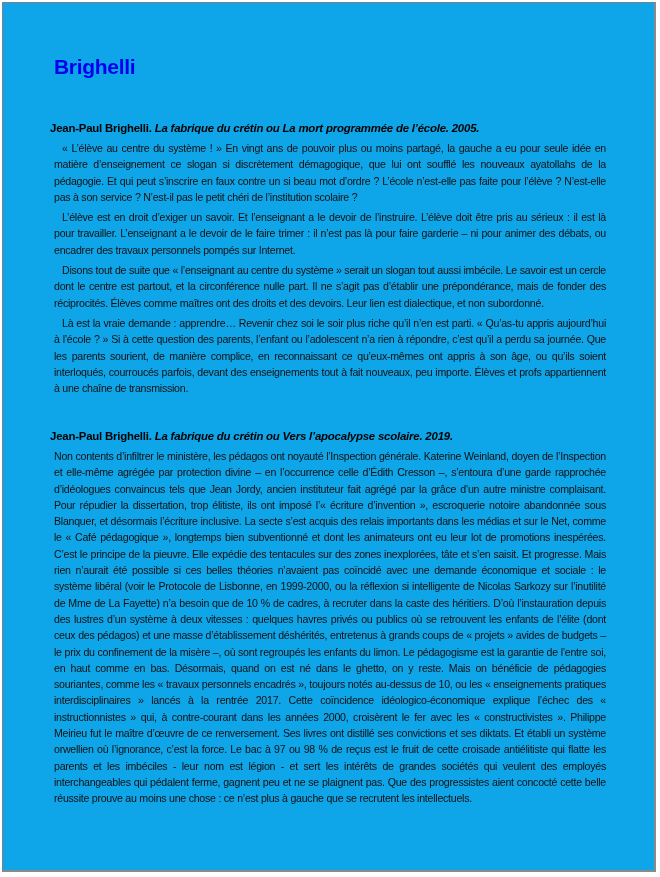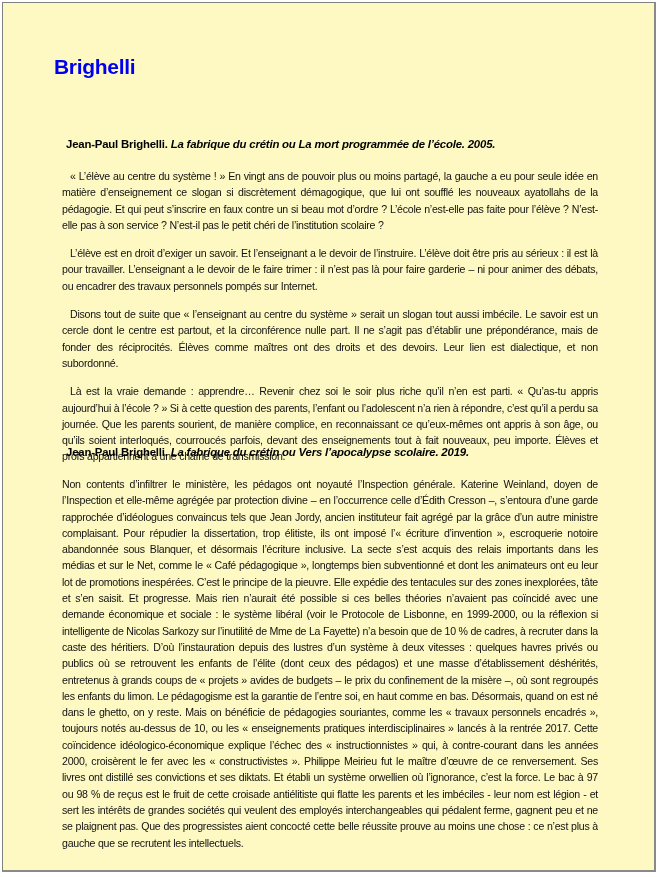--- a/index.html
+++ b/index.html
@@ -1,37 +1,37 @@
 <!DOCTYPE html>
 <html><head>
 <meta charset="utf-8">
 <style>
   html, body { margin: 0; padding: 0; background: #ffffff; }
   body { width: 660px; height: 877px; position: relative; overflow: hidden; }
   .page {
     position: absolute; left: 2px; top: 2px; width: 654px; height: 870px;
     border-left: 1px solid #808080; border-top: 1px solid #808080;
     border-right: 2px solid #8a8a8a; border-bottom: 2px solid #8a8a8a;
-    background: #fef9c3; box-sizing: border-box;
+    background: #0ea5e9; box-sizing: border-box;
   }
   .title {
     position: absolute; left: 51px; top: 52px; margin: 0;
     font-family: "Liberation Sans", sans-serif; font-weight: bold;
     font-size: 21px; color: #0000ee; letter-spacing: -0.3px;
   }
   .section { position: absolute; left: 50px; width: 560px; }
   .s1 { top: 120px; }
   .s2 { top: 428px; }
   .heading {
-    margin: 16px; font-family: "Liberation Sans", sans-serif; font-weight: bold;
+    margin: 0; font-family: "Liberation Sans", sans-serif; font-weight: bold;
     font-size: 11.4px; line-height: 16px; color: #000; letter-spacing: -0.2px;
   }
   .heading .it { font-style: italic; }
   .para {
-    margin: 12px; font-family: "Liberation Sans", sans-serif; font-size: 10.6px;
+    margin: 4px; font-family: "Liberation Sans", sans-serif; font-size: 10.6px;
     line-height: 16.3px; color: #111; text-align: justify; letter-spacing: -0.25px;
   }
   .indent { text-indent: 8px; }
 </style>
 </head>
 <body>
 
 <div class="page">
   <h1 class="title">Brighelli</h1>
 </div>

